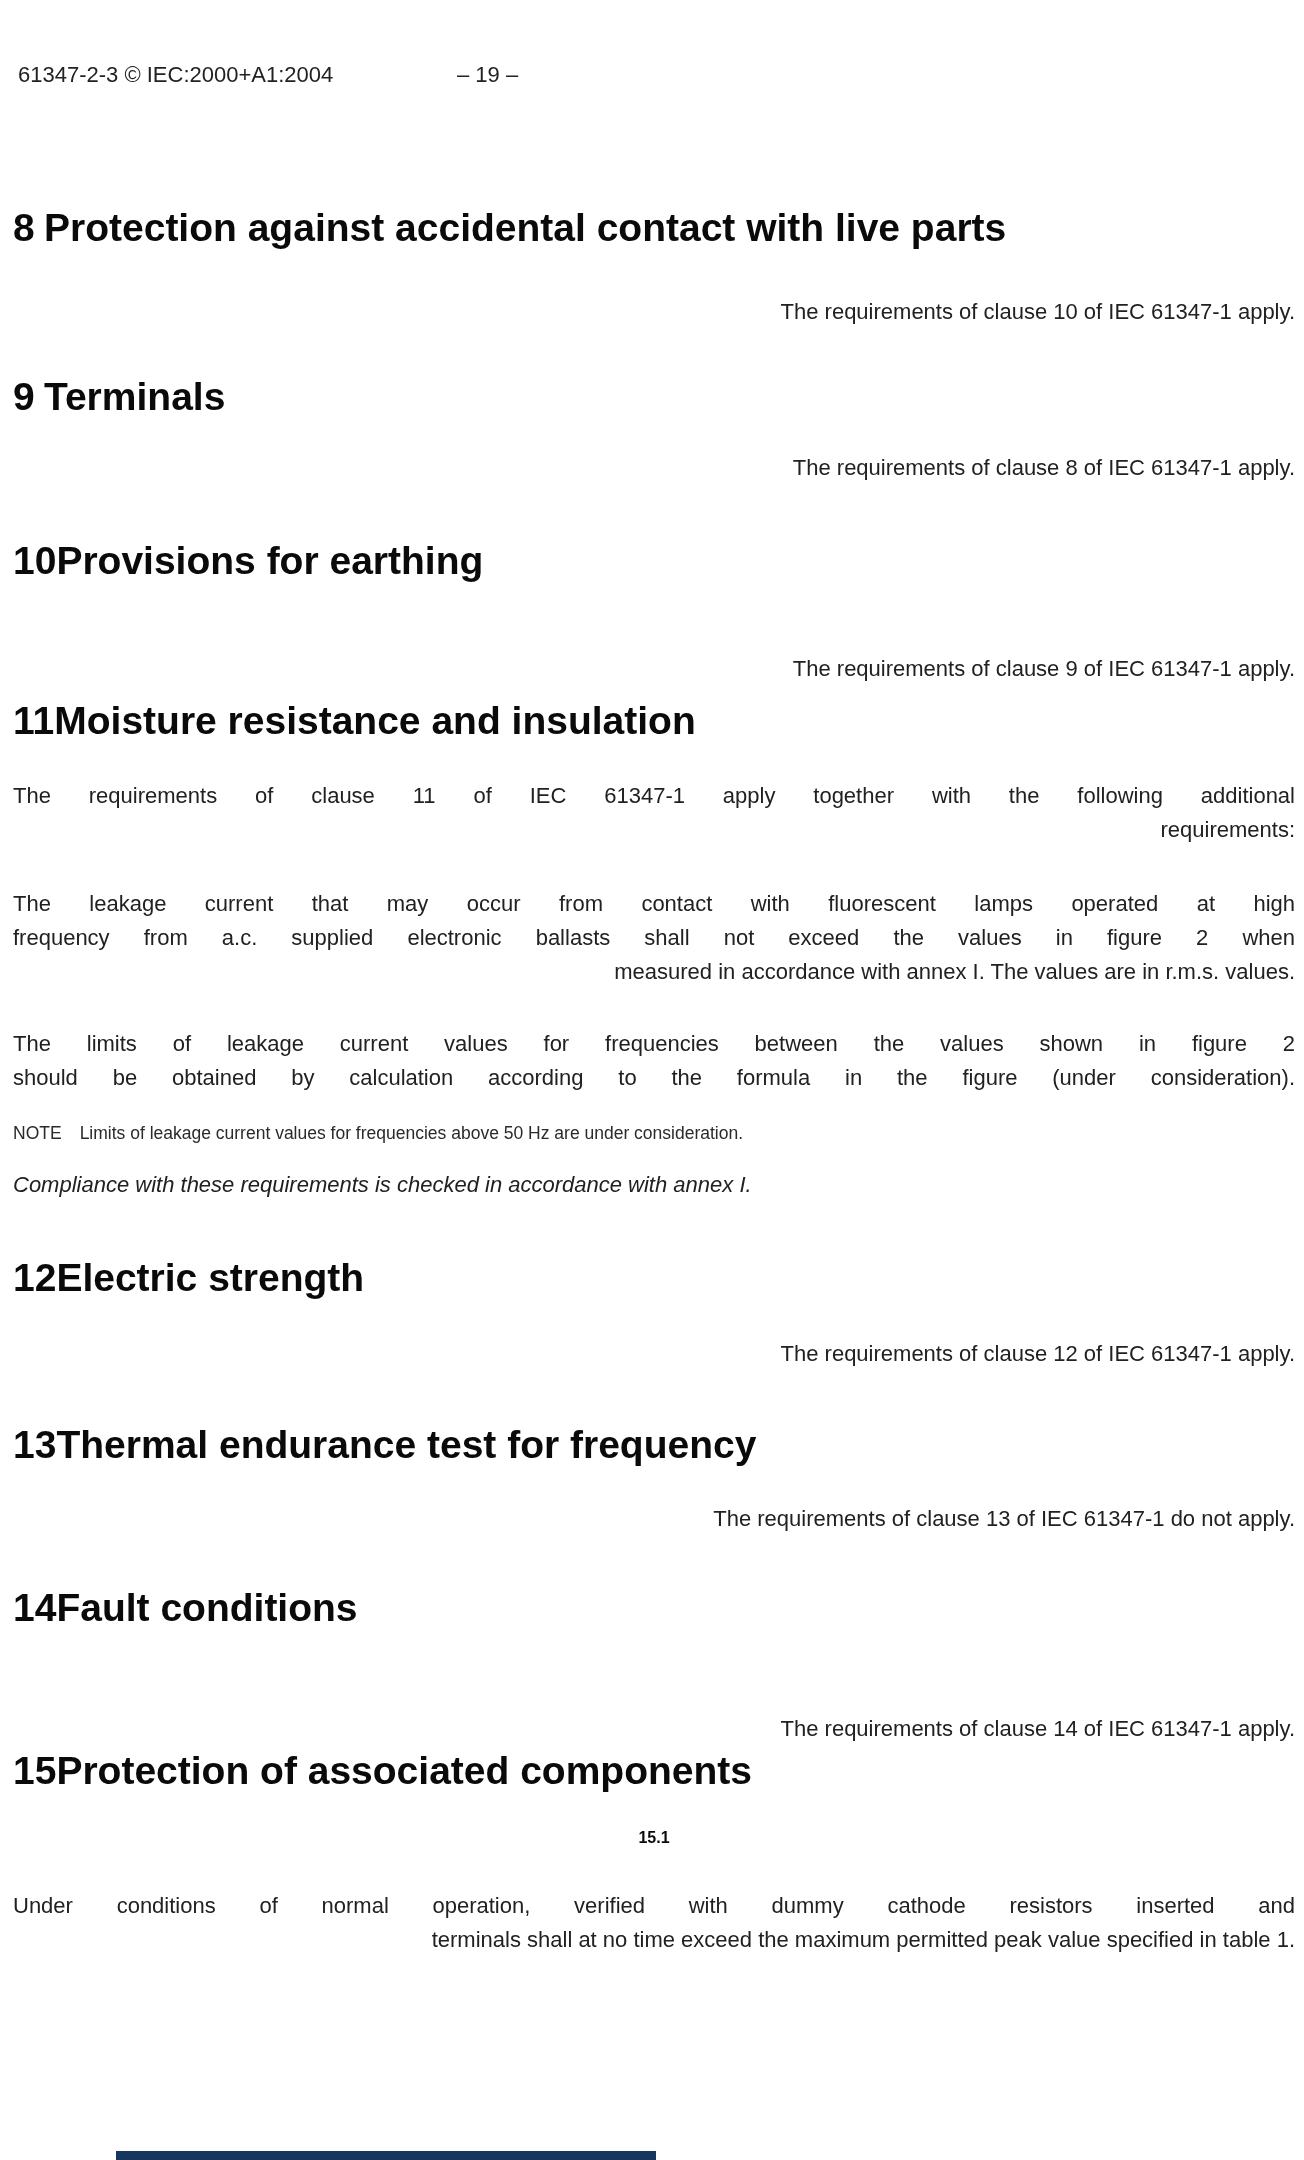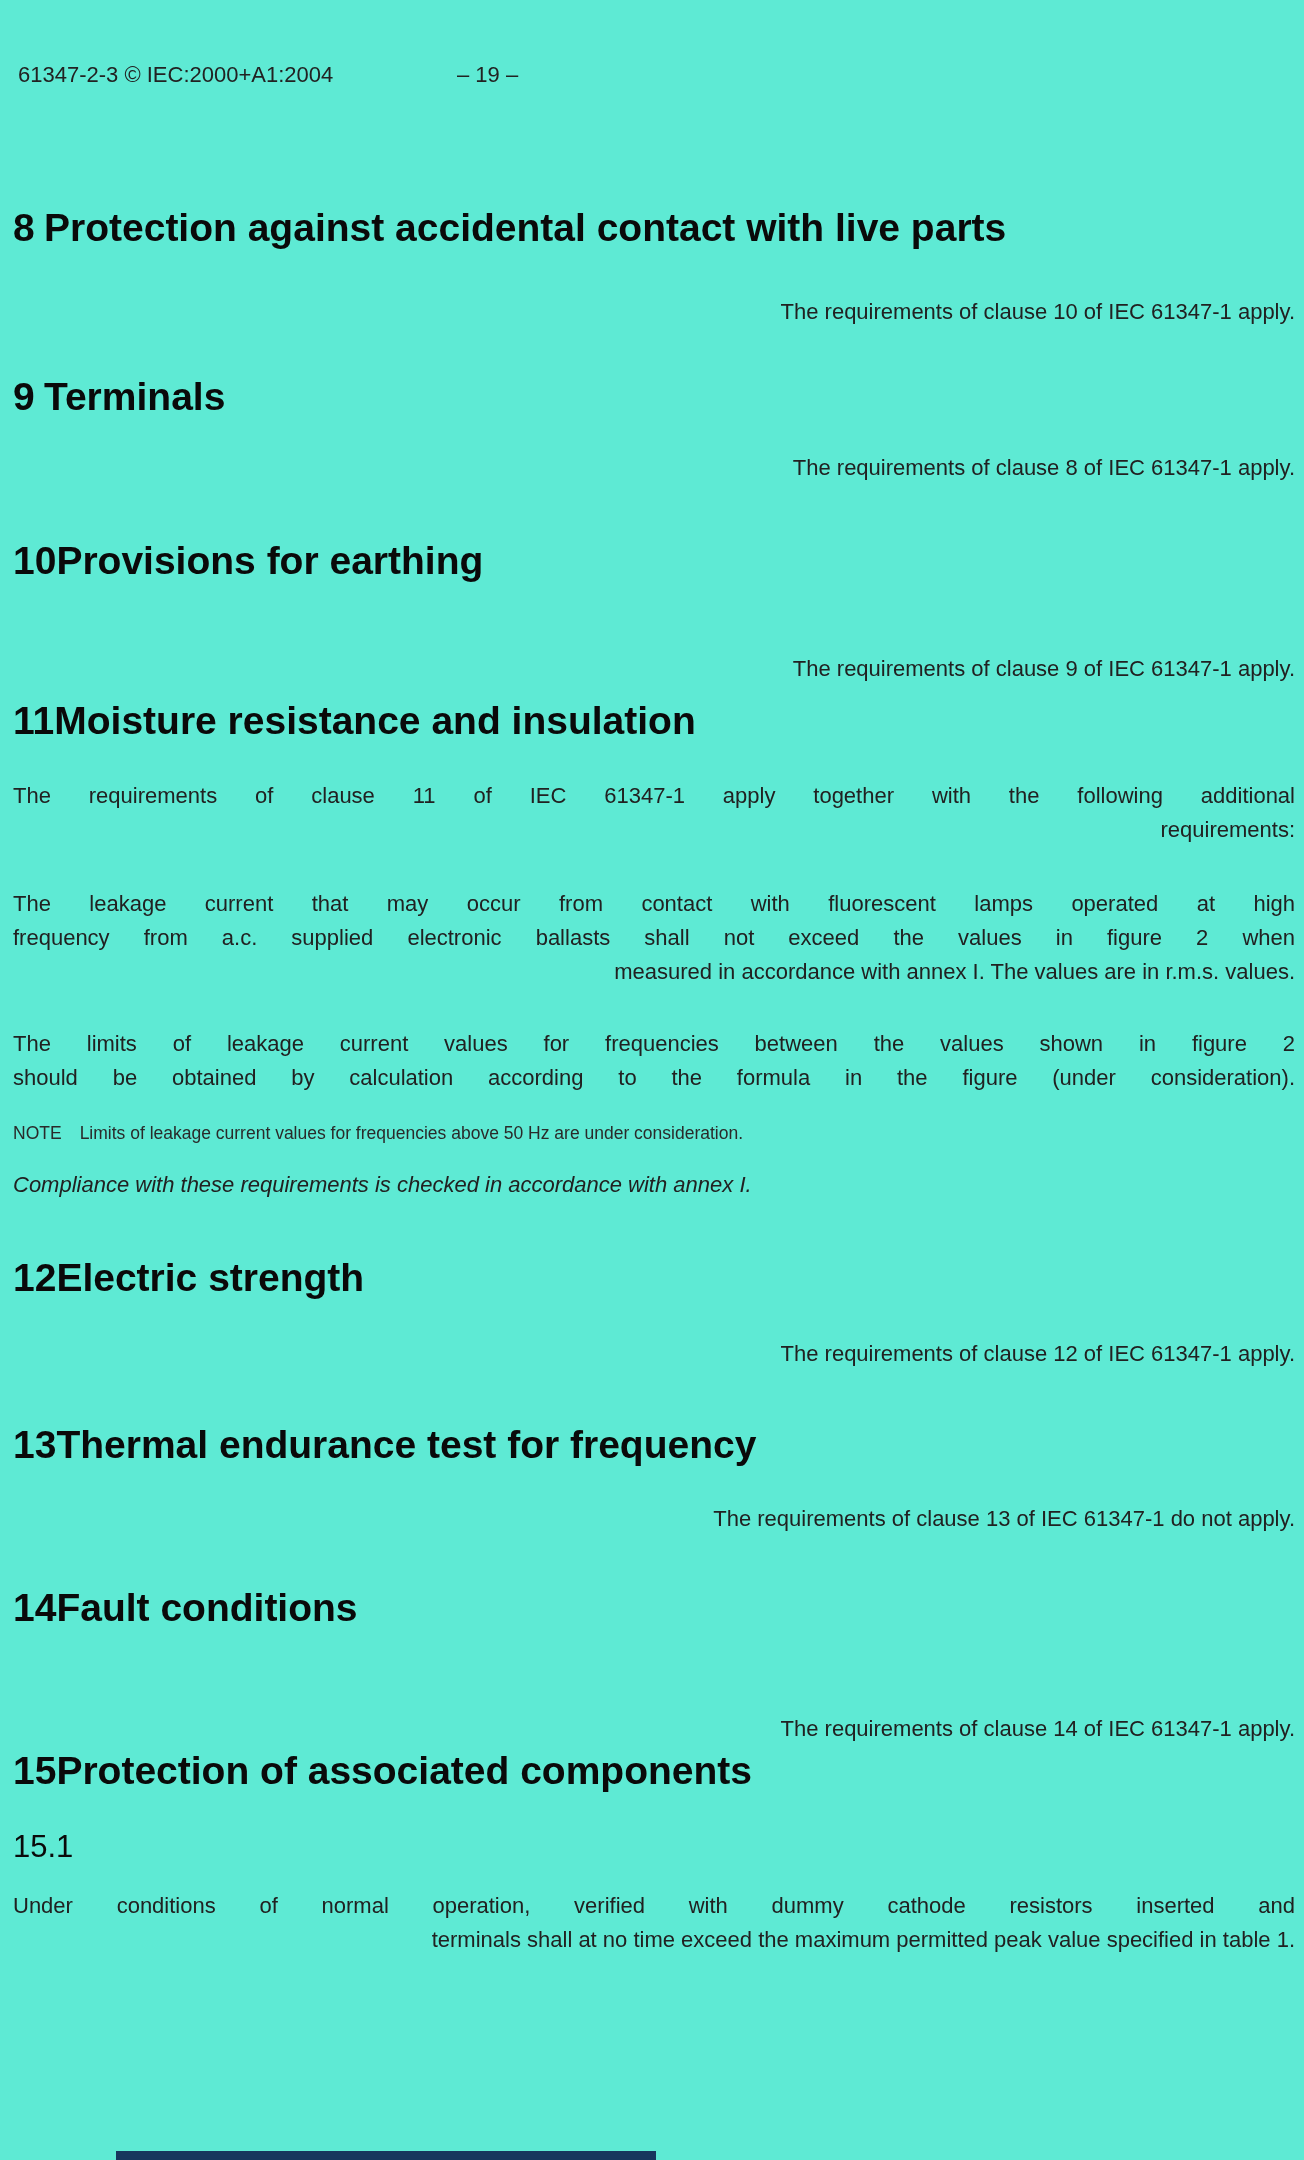--- a/index.html
+++ b/index.html
@@ -20,33 +20,33 @@
   }
   .pagenum { position: absolute; left: 439px; top: 0; }
   .clausehead {
     font-size: 39px; font-weight: bold; color: #0a0a0a;
     line-height: 36px; white-space: nowrap;
   }
   .secnum { display: inline-block; min-width: 31px; }
   .body-text { font-size: 22px; line-height: 34px; color: #212121; }
   .jl { text-align: justify; text-align-last: justify; }
   .ll { text-align: right; }
-  .subclause { font-size: 31px; font-weight: normal; color: #0a0a0a; }
+  .subclause { font-size: 16px; font-weight: bold; color: #0a0a0a; text-align: center; }
   .note { font-size: 17.5px; color: #2a2a2a; }
   .note-label { margin-right: 18px; }
   .compliance { font-size: 22px; font-style: italic; color: #212121; }
   .bottom-bar {
     position: absolute; top: 2151px; left: 116px;
     width: 540px; height: 9px;
   }
 </style>
 </head>
 <body>
 
-<div class="page" style="background: #5eead4;">
+<div class="page" style="background: #ffffff;">
 
   <div class="pageheader">
     <span>61347-2-3 © IEC:2000+A1:2004</span>
     <span class="pagenum">– 19 –</span>
   </div>
 
   <div class="abs clausehead" style="top:210px">
     <span class="secnum">8</span><span>Protection against accidental contact with live parts</span>
   </div>
   <div class="abs body-text" style="top:295px">

